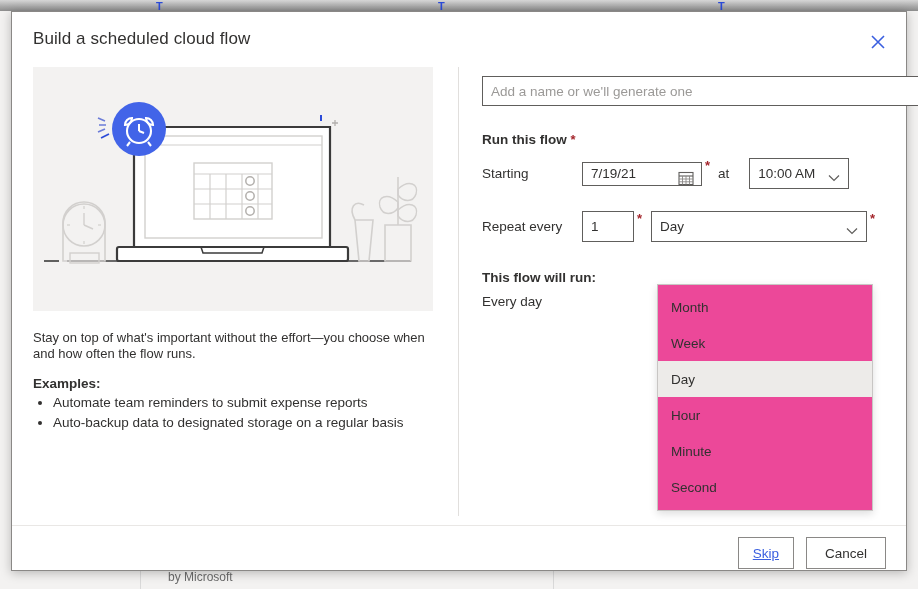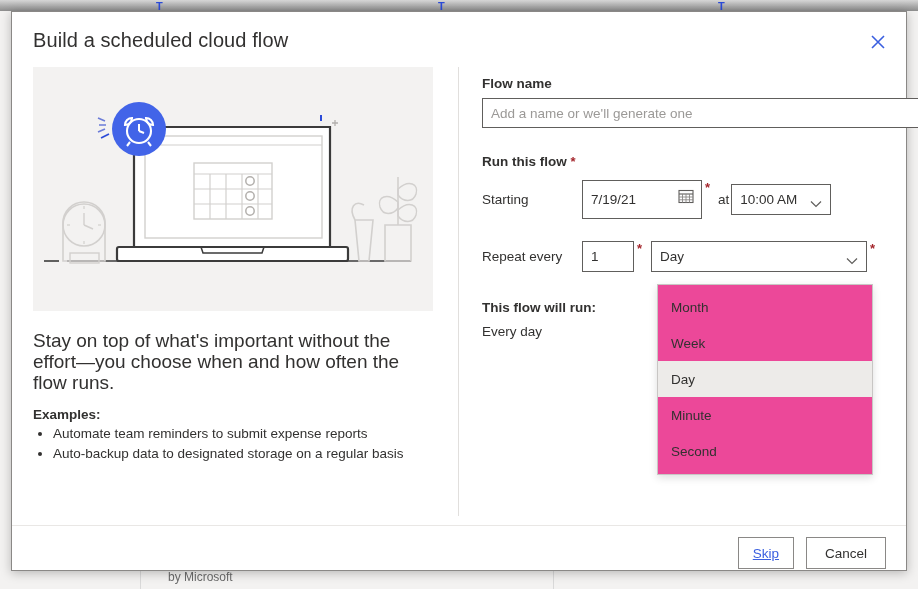--- a/index.html
+++ b/index.html
@@ -57,21 +57,21 @@
     background: #ffffff;
     border: 1px solid #8a8886;
     box-sizing: border-box;
     box-shadow: 0 2px 10px rgba(0,0,0,.25);
   }
 
   .dlg-title {
     position: absolute;
     left: 21px;
     top: 17px;
-    font-size: 20px;
+    font-size: 17px;
     color: #323130;
     letter-spacing: .1px;
   }
   .close-btn {
     position: absolute;
     right: 12px;
     top: 14px;
     width: 32px;
     height: 32px;
     border: none;
@@ -95,23 +95,23 @@
     width: 400px;
     height: 244px;
     background: #f3f2f1;
     position: relative;
     overflow: hidden;
   }
   .illus svg { display: block; }
 
   .desc {
     margin-top: 19px;
-    font-size: 19px;
-    color: #323130;
-    line-height: 21px;
+    font-size: 13px;
+    color: #323130;
+    line-height: 16px;
     width: 398px;
   }
   .examples-label {
     margin-top: 14px;
     font-size: 13.5px;
     color: #323130;
     font-weight: bold;
   }
   .examples {
     margin: 2px 0 0 0;
@@ -176,21 +176,21 @@
   .row-label {
     font-size: 13.5px;
     color: #323130;
     width: 100px;
     flex: none;
   }
 
   .date-box {
     position: relative;
     width: 120px;
-    height: 39px;
+    height: 24px;
     border: 1px solid #605e5c;
     box-sizing: border-box;
     background: #fff;
     display: flex;
     align-items: center;
     padding: 0 8px;
     font-size: 13.5px;
     color: #323130;
     cursor: text;
   }
@@ -204,21 +204,21 @@
     font-size: 13px;
     font-weight: bold;
     margin-left: 3px;
     align-self: flex-start;
     line-height: 14px;
     padding-top: 1px;
   }
   .at-word {
     font-size: 13.5px;
     color: #323130;
-    margin: 0 2px 0 8px;
+    margin: 0 20px 0 8px;
   }
 
   .combo {
     position: relative;
     height: 31px;
     border: 1px solid #605e5c;
     box-sizing: border-box;
     background: #fff;
     display: flex;
     align-items: center;
@@ -415,21 +415,20 @@
     <ul class="examples">
       <li>Automate team reminders to submit expense reports</li>
       <li>Auto-backup data to designated storage on a regular basis</li>
     </ul>
   </div>
 
   <div class="v-divider"></div>
 
   <div class="right-col">
 
-    <div class="field-label">Flow name</div>
     <input class="text-input" type="text" value="" placeholder="Add a name or we'll generate one" style="">
 
     <div class="section-title">
       <span>Run this flow</span>
       <span class="req-star">*</span>
     </div>
 
     <div class="row">
       <div class="row-label">Starting</div>
 
@@ -479,20 +478,21 @@
     </div>
 
     <div class="run-summary-title">This flow will run:</div>
     <div class="run-summary-value">Every day</div>
 
     
     <div class="dropdown">
       <div class="dd-item">Month</div>
       <div class="dd-item">Week</div>
       <div class="dd-item selected">Day</div>
+      <div class="dd-item">Hour</div>
       <div class="dd-item">Minute</div>
       <div class="dd-item">Second</div>
     </div>
   </div>
 
   <div class="h-divider"></div>
   <div class="footer">
     <button class="btn btn-skip">Skip</button>
     <button class="btn">Cancel</button>
   </div>

